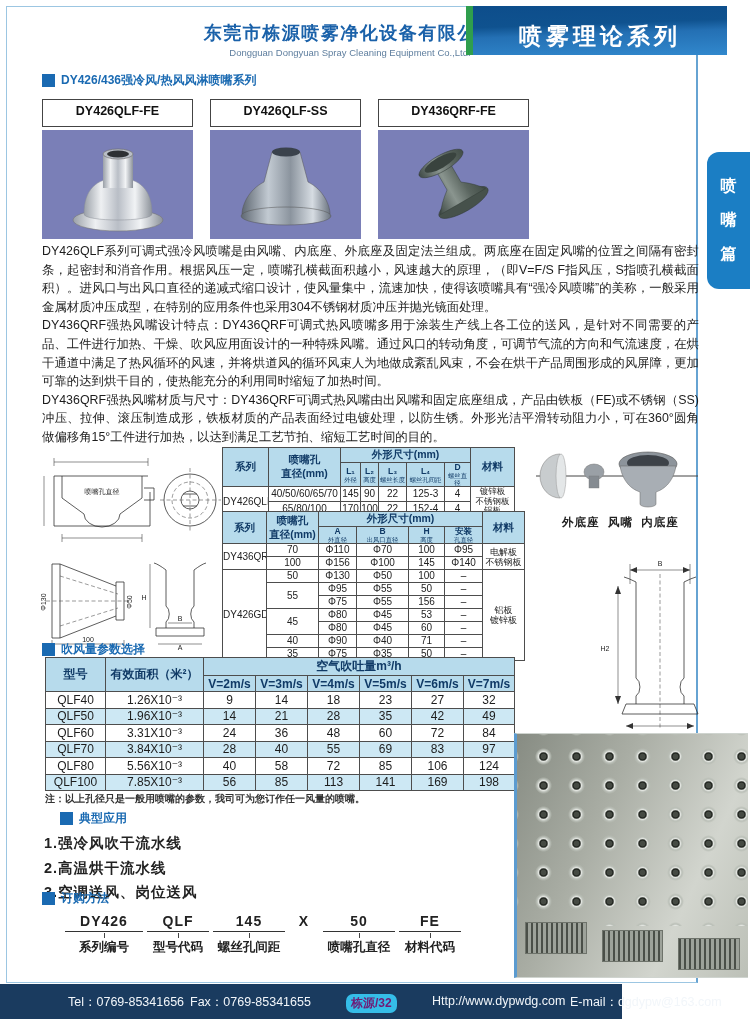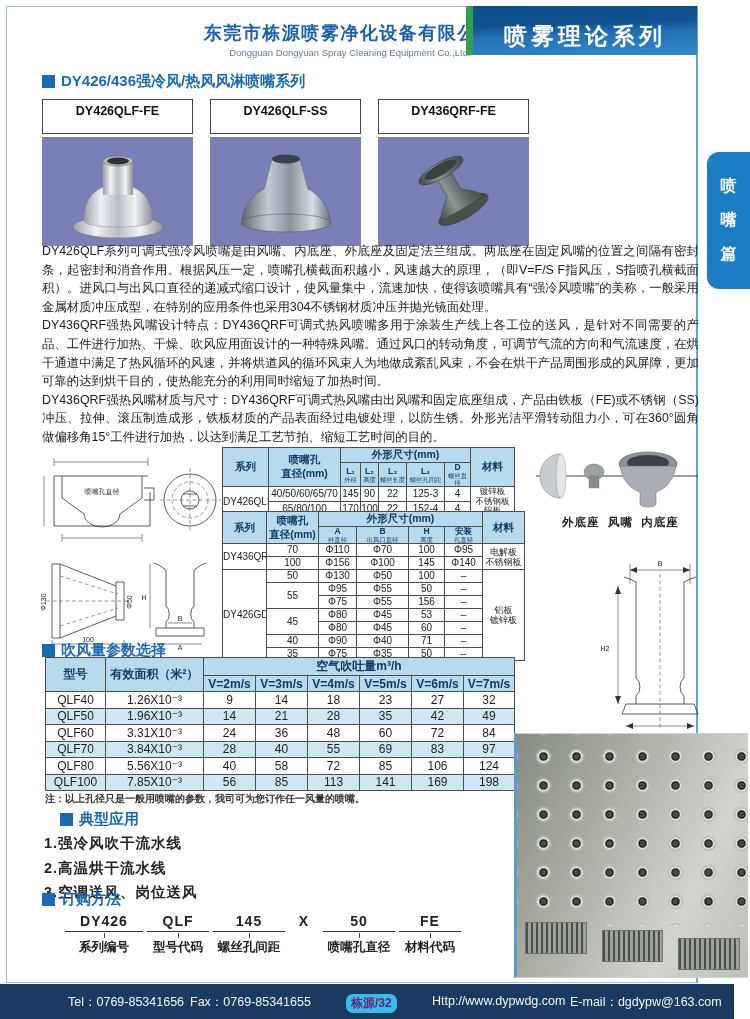--- a/index.html
+++ b/index.html
@@ -8,40 +8,40 @@
   .page { position:relative; width:750px; height:1019px; background:#fff; overflow:hidden; }
 
   .content-frame { position:absolute; left:6px; top:6px; width:692px; height:977px;
     border:1px solid #9cc6e2; border-right:2px solid #66a3d2; }
 
   
   .company { position:absolute; left:170px; top:21px; width:360px; text-align:center; }
   .company-cn { font-size:18px; font-weight:bold; color:#1a61a9; letter-spacing:1.5px; }
   .company-en { font-size:9.5px; color:#5e7e9e; margin-top:2px; }
 
-  .badge { position:absolute; left:466px; top:6px; width:231px; height:49px;
+  .badge { position:absolute; left:466px; top:6px; width:261px; height:49px;
     background:linear-gradient(178deg,#0d4d8b 0%,#0f528f 38%,#2470b4 56%,#3188cd 100%);
     display:flex; align-items:flex-end; justify-content:center; padding:0 0 3px 7px; }
   .badge::before { content:""; position:absolute; left:0; top:0; width:7px; height:100%; background:#2f9e4d; }
   .badge-text { color:#fff; font-size:23px; font-weight:bold; letter-spacing:4px; }
 
   .side-tab { position:absolute; left:707px; top:152px; width:43px; height:137px; background:#1b7ec4;
     border-radius:12px 0 0 12px; display:flex; flex-direction:column; align-items:center;
     justify-content:center; gap:13px; color:#fff; font-size:16px; font-weight:bold; }
 
   
   .sec-title { position:absolute; display:flex; align-items:center; gap:6px;
-    color:#1a6ab2; font-weight:bold; font-size:15px; }
+    color:#1a6ab2; font-weight:bold; font-size:12px; }
   .sec-title .sq { width:13px; height:13px; background:#1a6ab2; flex:none; }
 
   
   .products { position:absolute; left:42px; top:99px; width:656px; display:flex; gap:17px; }
   .card { width:151px; }
   .card-title { border:1px solid #444; background:#fff; text-align:center; font-size:12.5px;
-    font-weight:bold; color:#111; height:35px; line-height:23px; }
+    font-weight:bold; color:#111; height:28px; line-height:23px; }
   .card-img { margin-top:3px; height:109px; background:#7a7fb7;
     display:flex; align-items:center; justify-content:center; }
 
   
   .paras { position:absolute; left:42px; top:242px; width:657px; font-size:12.4px;
     line-height:18.6px; color:#1c1c1c; text-align:justify; }
 
   
   table { border-collapse:collapse; table-layout:fixed; }
   td,th { border:1px solid #4d4d4d; text-align:center; vertical-align:middle; overflow:hidden; padding:0; }
@@ -99,21 +99,21 @@
     background:linear-gradient(115deg,#878c83 0%,#a9ada4 35%,#d2d5ce 72%,#bcc0b7 100%); overflow:hidden; }
   .dots { position:absolute; left:0; top:0; right:0; height:192px;
     background-image:radial-gradient(circle, #454a43 2.5px, #161a15 3.5px, #e2e5e0 5px, #b9beb6 6.5px, rgba(185,190,182,0) 8.5px);
     background-size:33px 29px; background-position:10px 8px; }
   .vents { position:absolute; bottom:7px; left:8px; right:8px; display:flex; gap:15px; align-items:flex-start; }
   .vent { height:32px; flex:1; border:1px solid #6e736b;
     background:repeating-linear-gradient(90deg,#4a4f48 0 2px,#9da29a 2px 5px); }
   .vent:nth-child(2){ margin-top:8px; } .vent:nth-child(3){ margin-top:16px; }
 
   
-  .footer { position:absolute; left:0; top:984px; width:734px; height:35px; background:#1a3b5f;
+  .footer { position:absolute; left:0; top:984px; width:622px; height:35px; background:#1a3b5f;
     color:#f2f6fa; font-size:12.5px; }
   .footer span { position:absolute; top:10px; white-space:nowrap; }
   .f-tel{left:68px} .f-fax{left:190px} .f-url{left:432px} .f-email{left:570px}
   .f-badge { left:346px; top:8px; background:#35bde8; color:#701a75; font-weight:bold;
     font-size:12px; padding:1px 5px;border-radius:7px; }
 </style>
 </head>
 <body>
 
 <div class="page">

